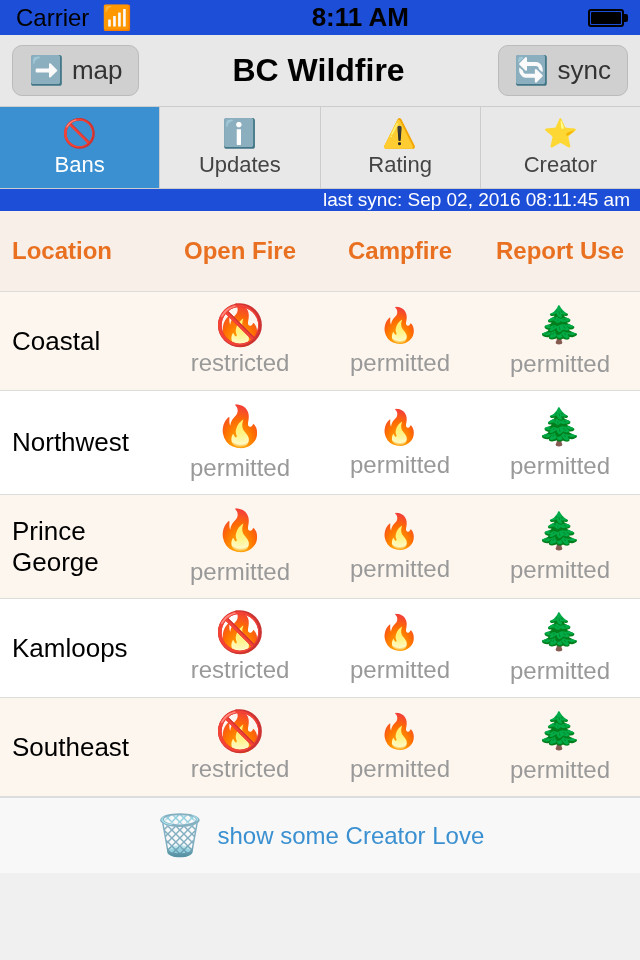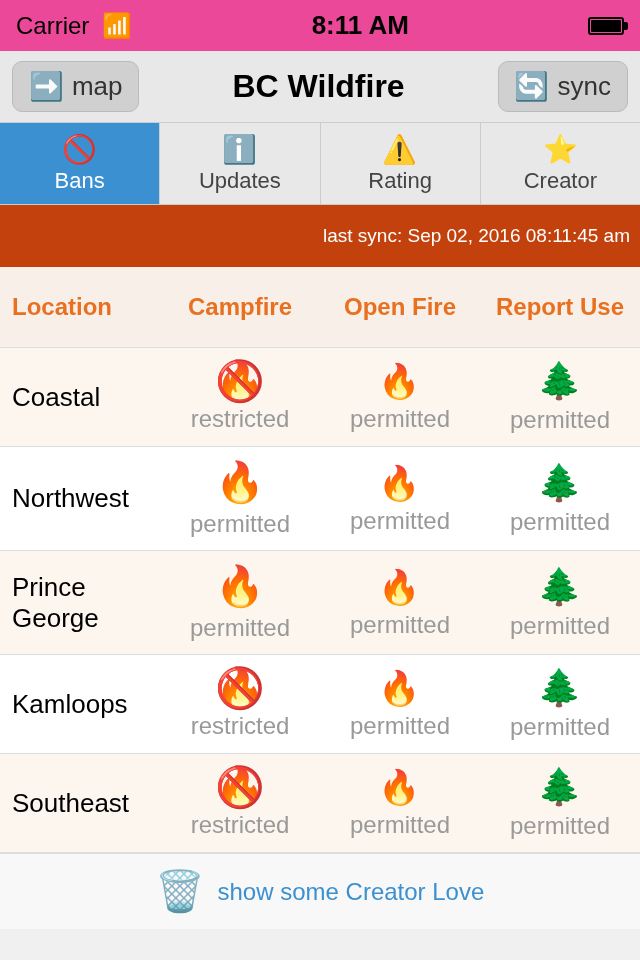--- a/index.html
+++ b/index.html
@@ -1,25 +1,25 @@
 <!DOCTYPE html>
 <html><head>
   <meta charset="utf-8">
   <meta name="viewport" content="width=640px">
   <style>
     * { box-sizing: border-box; margin: 0; padding: 0; }
     body { width: 640px; font-family: -apple-system, 'Helvetica Neue', Arial, sans-serif; background: #f0f0f0; }
 
     
     .status-bar {
-      background: #ec4899;
+      background: #1d4ed8;
       display: flex;
       justify-content: space-between;
       align-items: center;
-      padding: 10px 16px;
+      padding: 2px 16px;
       font-size: 26px;
       font-weight: 500;
     }
     .status-carrier { font-size: 24px; }
     .status-time { font-size: 26px; font-weight: 600; }
     .status-battery {
       display: flex;
       align-items: center;
       gap: 6px;
     }
@@ -105,25 +105,25 @@
       color: #fff;
     }
     .tab-icon {
       font-size: 28px;
       margin-bottom: 2px;
     }
     .tab-label { font-size: 22px; }
 
     
     .sync-bar {
-      background: #c2410c;
+      background: #1d4ed8;
       color: #fff;
       text-align: right;
       font-size: 19px;
-      padding: 20px 10px;
+      padding: 0 10px;
     }
 
     
     .table-header {
       display: grid;
       grid-template-columns: 160px 1fr 1fr 1fr;
       background: #f8f0e8;
       border-bottom: 1px solid #ddd;
     }
     .col-header {
@@ -231,22 +231,22 @@
     <div class="tab-label">Creator</div>
   </div>
 </div>
 
 <div class="sync-bar">
   <span>last sync: Sep 02, 2016 08:11:45 am</span>
 </div>
 
 <div class="table-header">
   <div class="col-header location">Location</div>
+  <div class="col-header">Open Fire</div>
   <div class="col-header">Campfire</div>
-  <div class="col-header">Open Fire</div>
   <div class="col-header">Report Use</div>
 </div>
 
 <div class="table-body" id="table-body">
 <div class="table-row">
       <div class="cell location-cell">
         <span class="location-name">Coastal</span>
       </div>
       <div class="cell">
         <div style="position:relative;display:inline-block;font-size:40px;line-height:1;">

